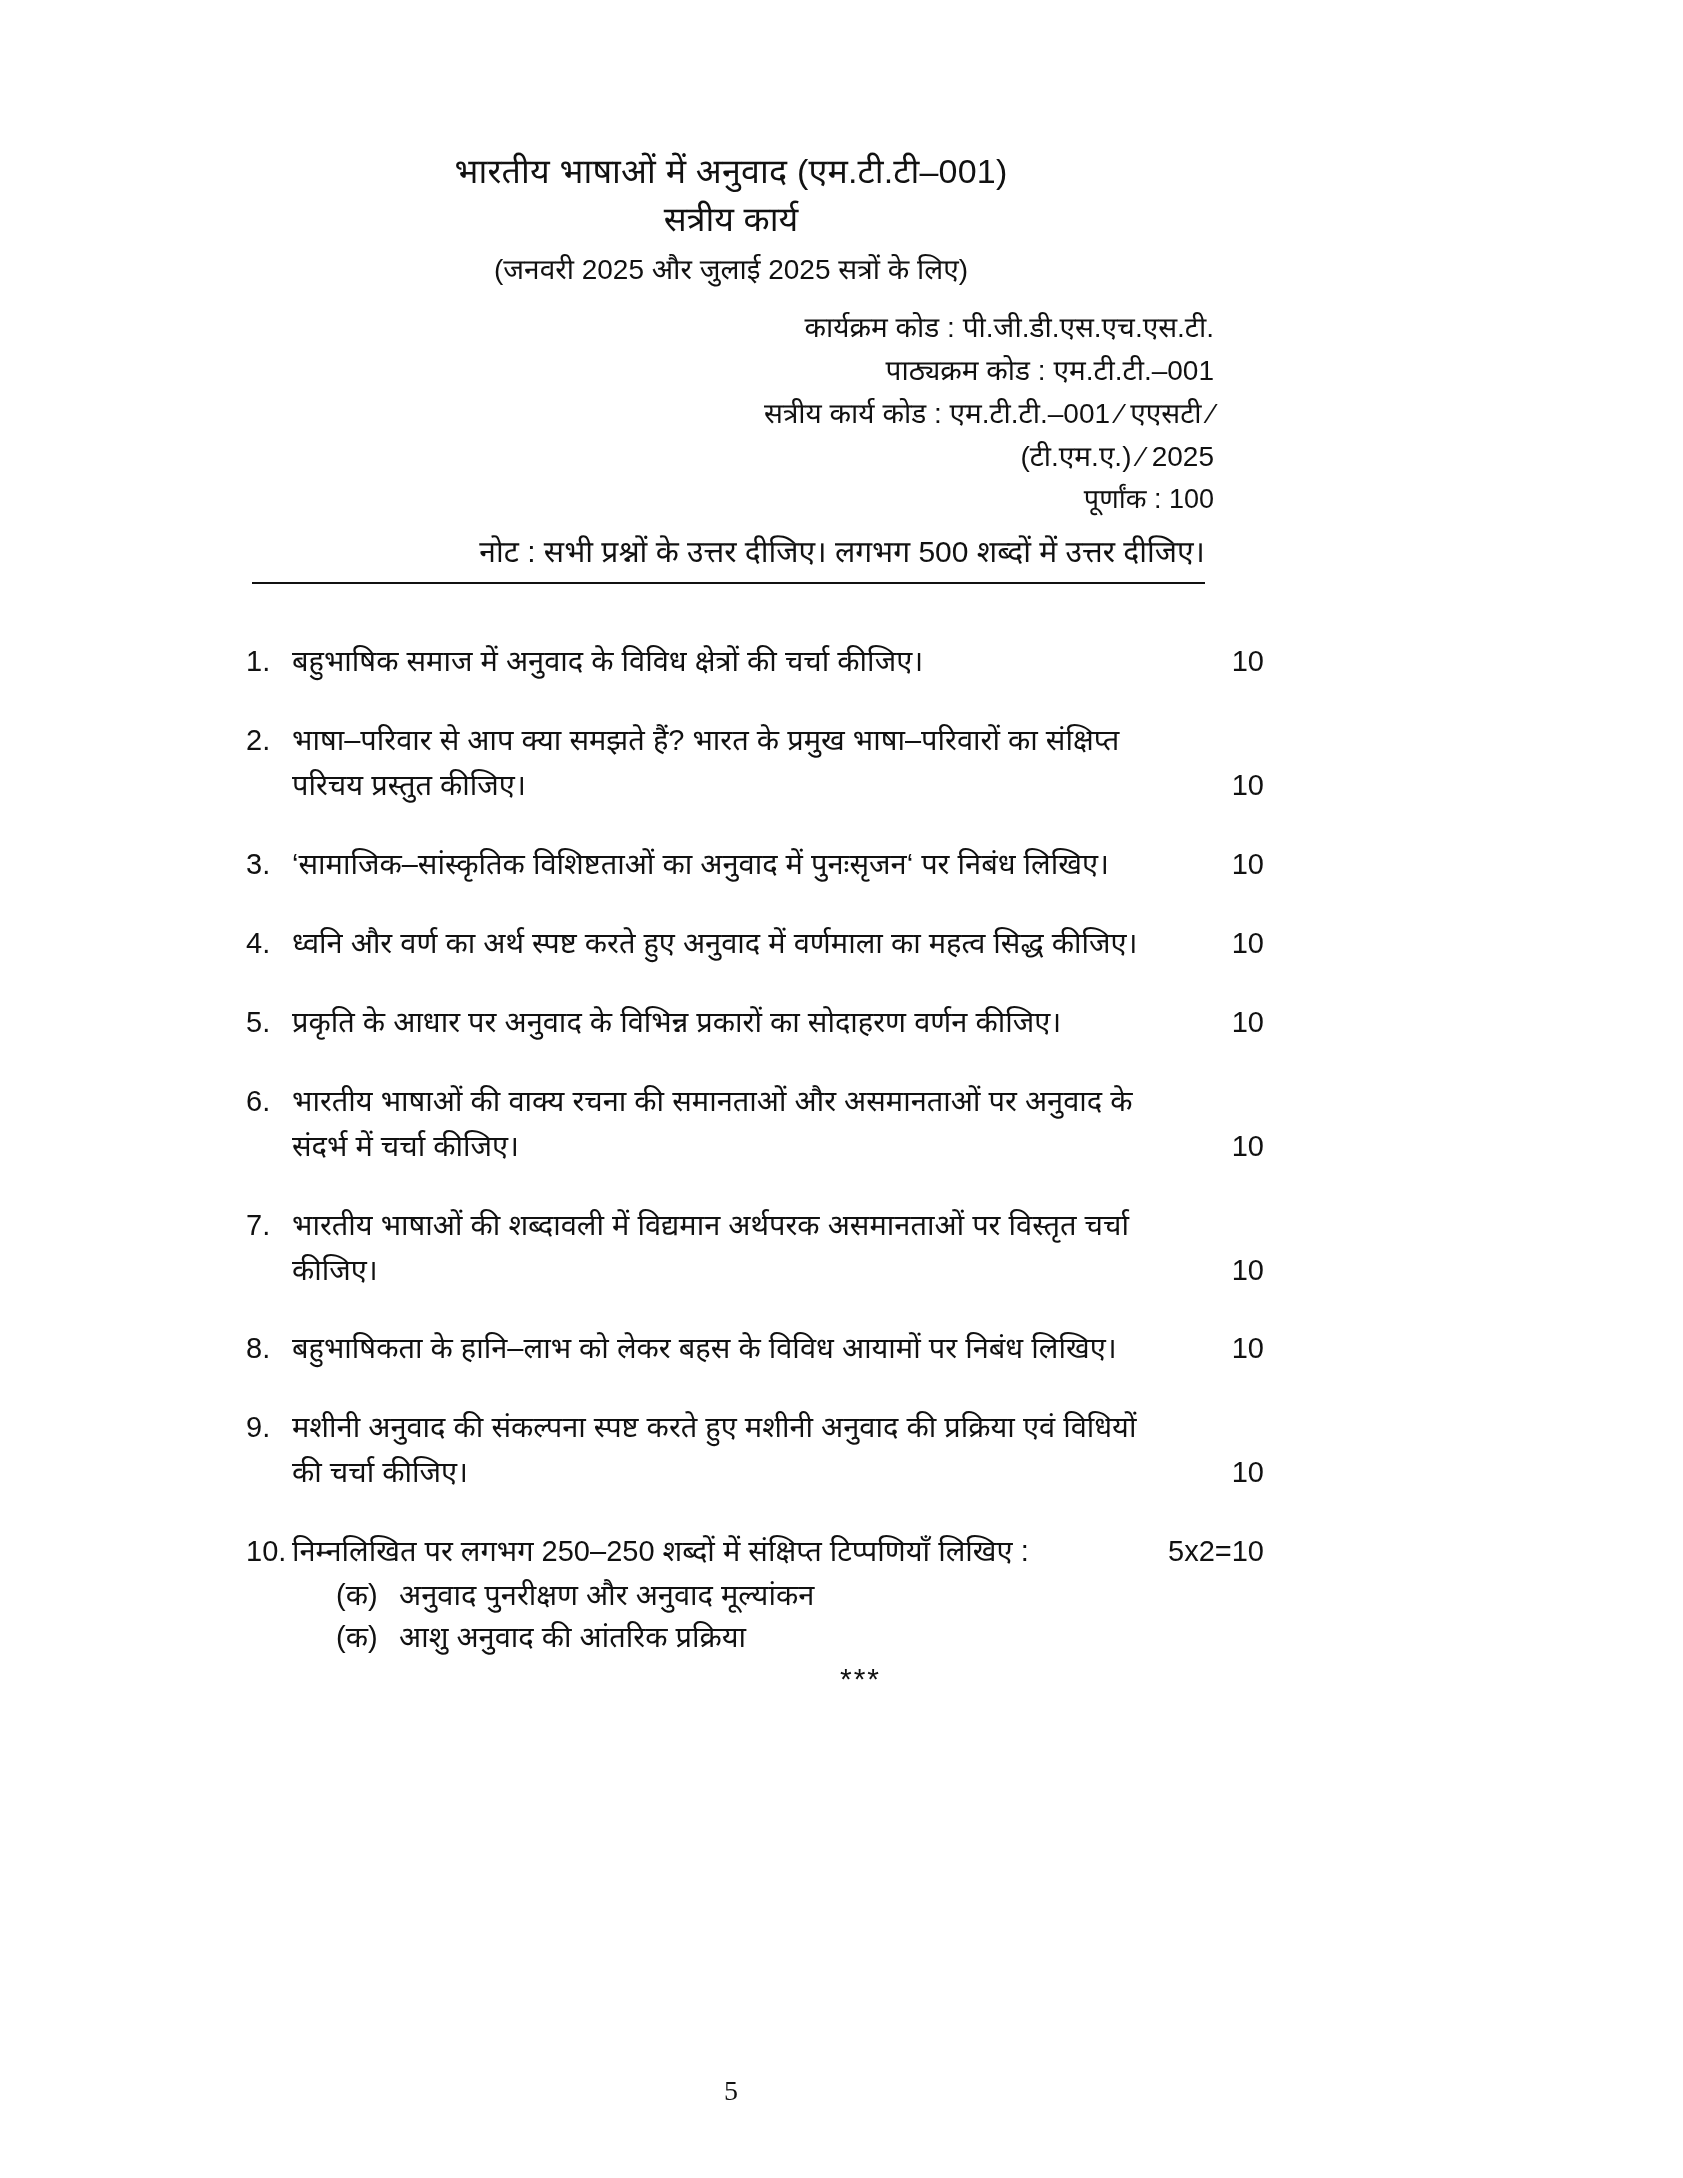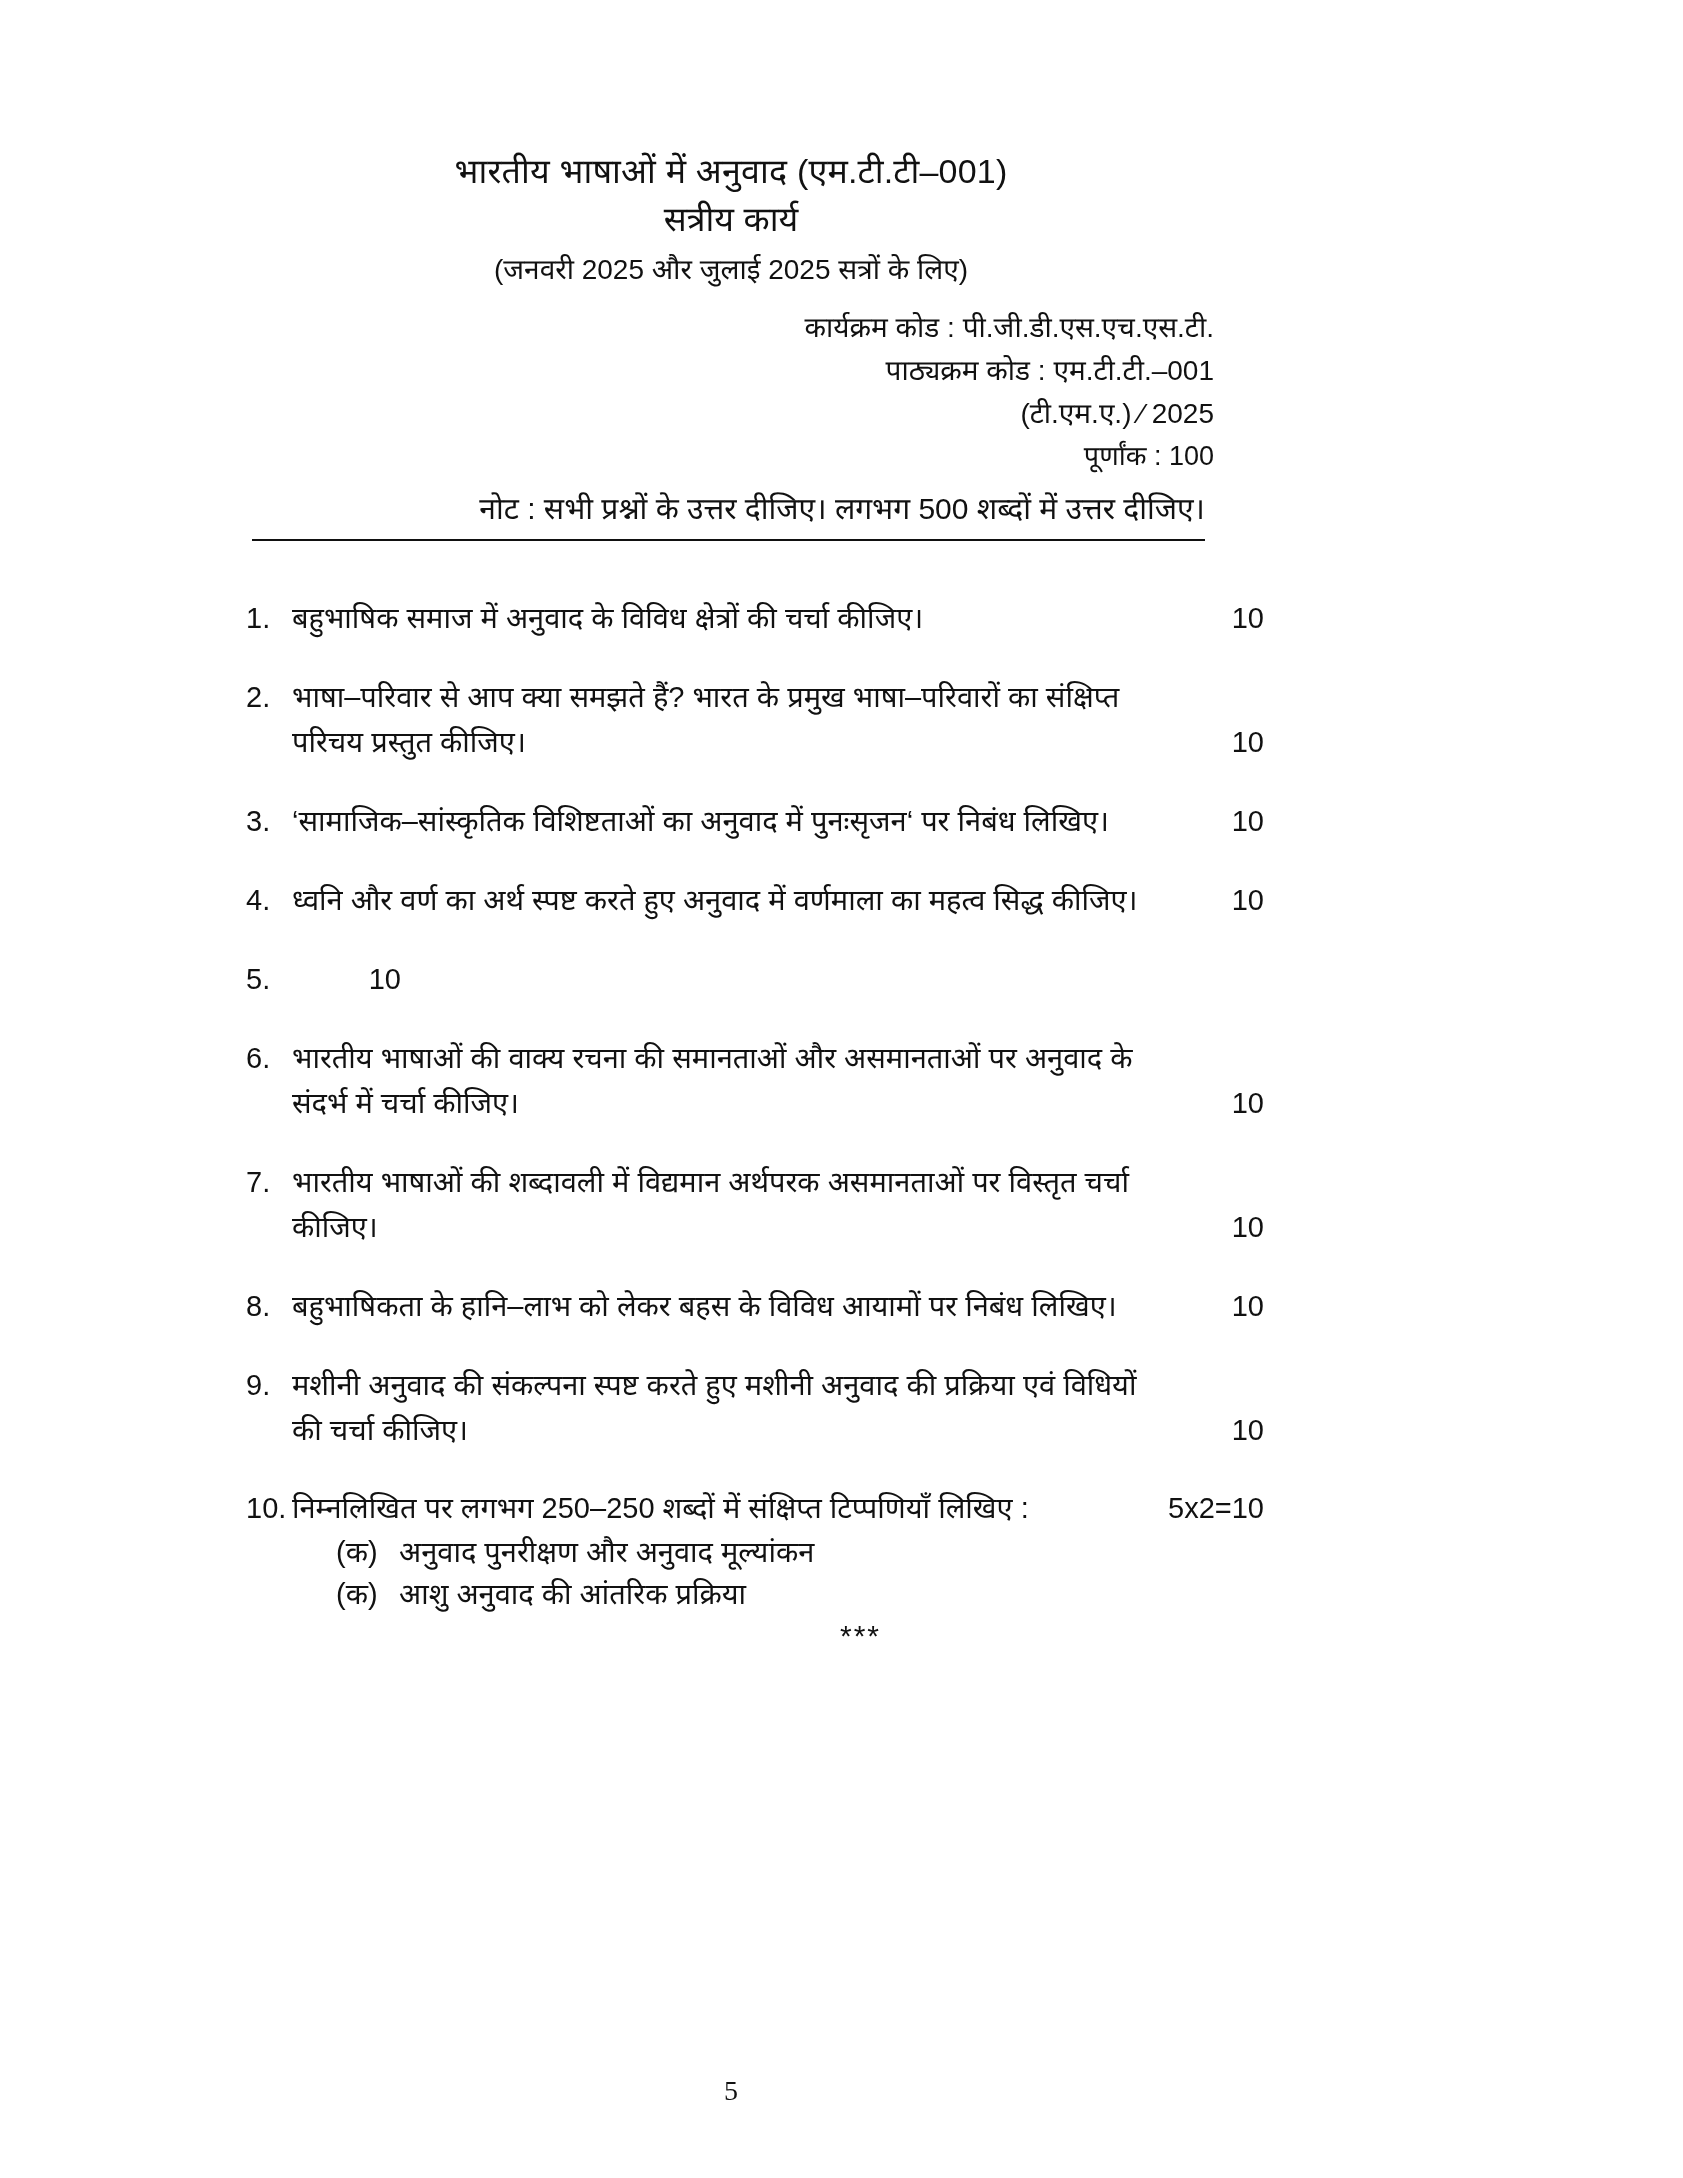--- a/index.html
+++ b/index.html
@@ -163,20 +163,21 @@
 
   <div class="header">
     <div class="doc-title">भारतीय भाषाओं में अनुवाद (एम.टी.टी–001)</div>
     <div class="doc-subtitle">सत्रीय कार्य</div>
     <div class="doc-session">(जनवरी 2025 और जुलाई 2025 सत्रों के लिए)</div>
   </div>
 
   <div class="codes">
     <div class="code-line">कार्यक्रम कोड : पी.जी.डी.एस.एच.एस.टी.</div>
     <div class="code-line">पाठ्यक्रम कोड : एम.टी.टी.–001</div>
+    <div class="code-line">सत्रीय कार्य कोड : एम.टी.टी.–001 ⁄ एएसटी ⁄</div>
     <div class="code-line">(टी.एम.ए.) ⁄ 2025</div>
   </div>
 
   <div class="marks-total">पूर्णांक : 100</div>
 
   <div class="note-wrap">
     <div class="note-text">नोट : सभी प्रश्नों के उत्तर दीजिए। लगभग 500 शब्दों में उत्तर दीजिए।</div>
     <div class="rule"></div>
   </div>
 
@@ -205,20 +206,23 @@
       </div>
       <div class="q-row">
         <div class="q-num">4.</div>
         <div class="q-body">
           <span class="line">ध्वनि और वर्ण का अर्थ स्पष्ट करते हुए अनुवाद में वर्णमाला का महत्व सिद्ध कीजिए।</span>
         </div>
         <div class="q-marks">10</div>
       </div>
       <div class="q-row">
         <div class="q-num">5.</div>
+        <div class="q-body">
+          <span class="line">प्रकृति के आधार पर अनुवाद के विभिन्न प्रकारों का सोदाहरण वर्णन कीजिए।</span>
+        </div>
         <div class="q-marks">10</div>
       </div>
       <div class="q-row">
         <div class="q-num">6.</div>
         <div class="q-body">
           <span class="line">भारतीय भाषाओं की वाक्य रचना की समानताओं और असमानताओं पर अनुवाद के</span>
           <span class="line">संदर्भ में चर्चा कीजिए।</span>
         </div>
         <div class="q-marks align-last-1">10</div>
       </div>

